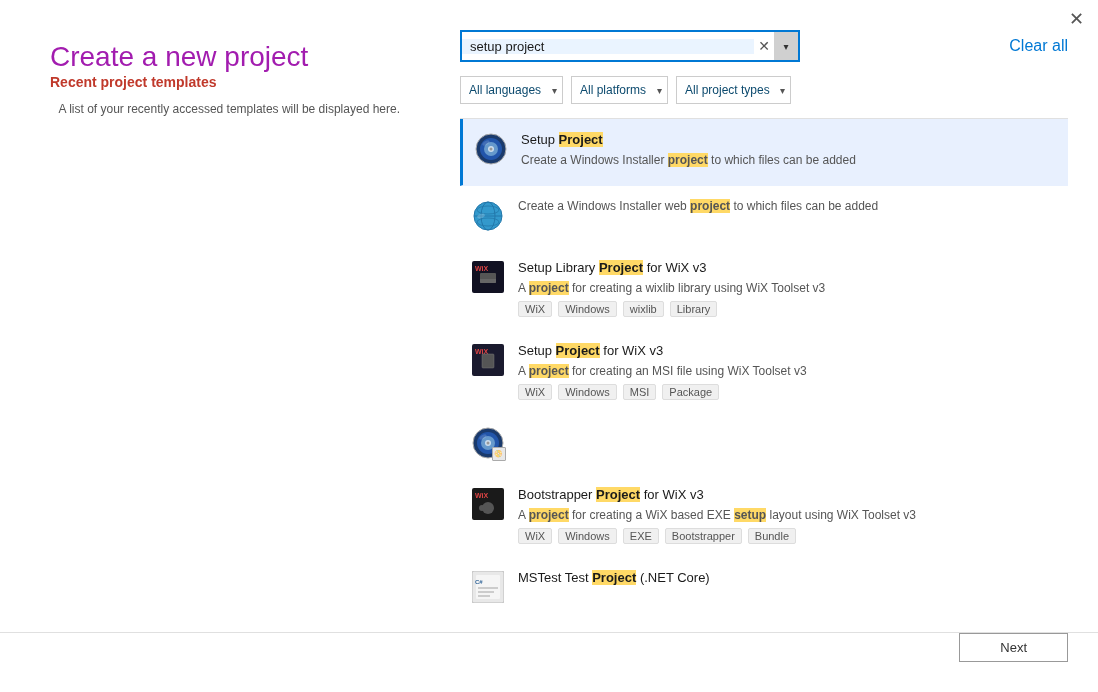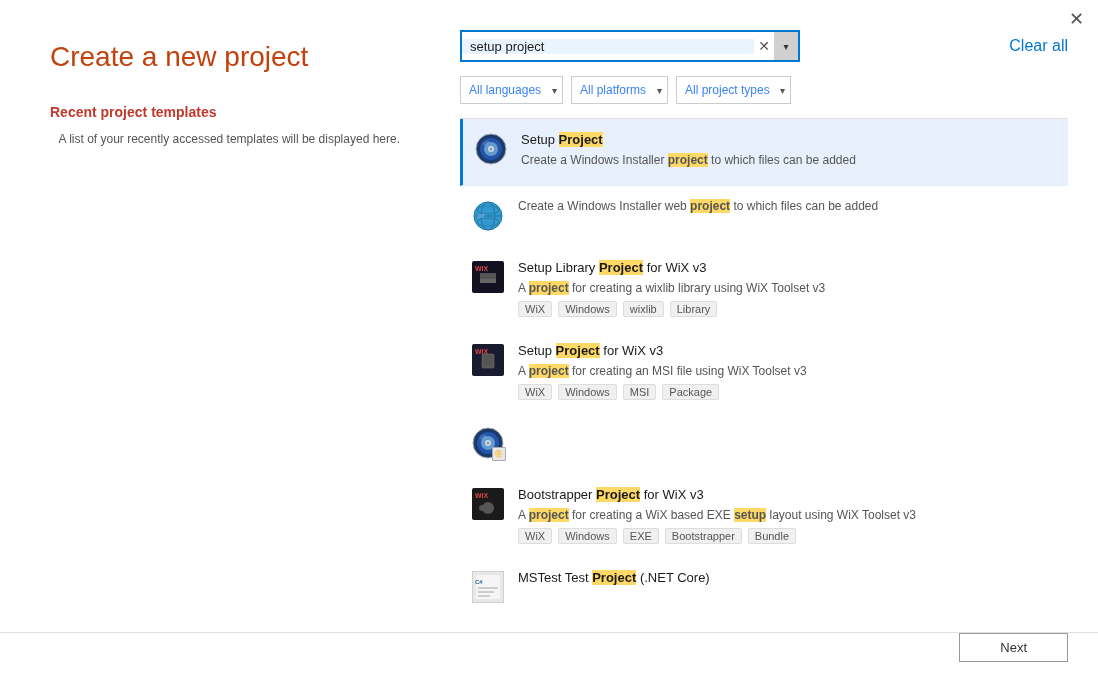--- a/index.html
+++ b/index.html
@@ -40,22 +40,21 @@
 
     
     .left-panel {
       width: 440px;
       padding: 40px 40px 20px 50px;
       background: #ffffff;
     }
     .page-title {
       font-size: 28px;
       font-weight: 300;
-      color: #c2410c;
-      margin-bottom: 30px;
+      color: #a21caf;
       line-height: 1.2;
     }
     .recent-section-title {
       font-size: 14px;
       color: #c0392b;
       font-weight: 600;
       margin-bottom: 10px;
     }
     .recent-description {
       font-size: 12px;
@@ -131,21 +130,21 @@
     .filters-row {
       display: flex;
       gap: 8px;
       margin-bottom: 14px;
     }
     .filter-select {
       border: 1px solid #ccc;
       background: #fff;
       font-size: 12px;
       padding: 4px 20px 4px 8px;
-      color: #3b82f6;
+      color: #0c4a6e;
       cursor: pointer;
       appearance: none;
       -webkit-appearance: none;
       position: relative;
       height: 28px;
     }
     .filter-wrapper {
       position: relative;
       display: inline-block;
     }

